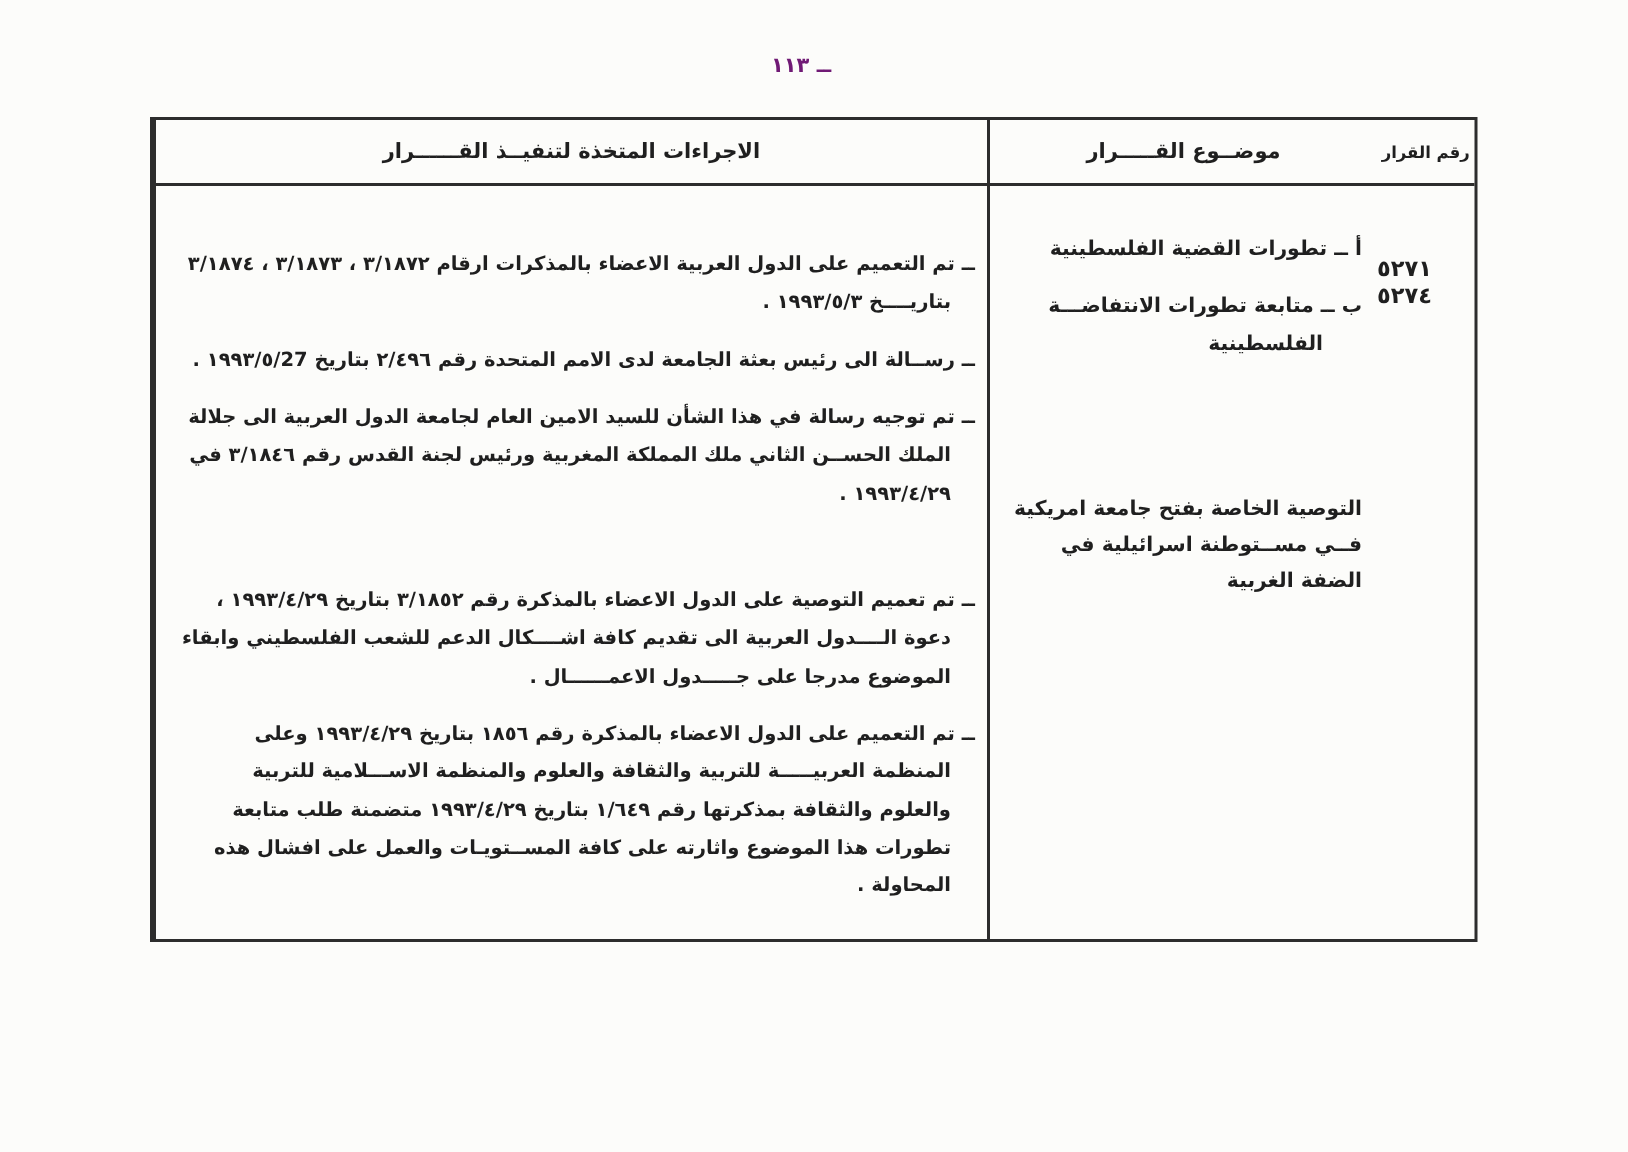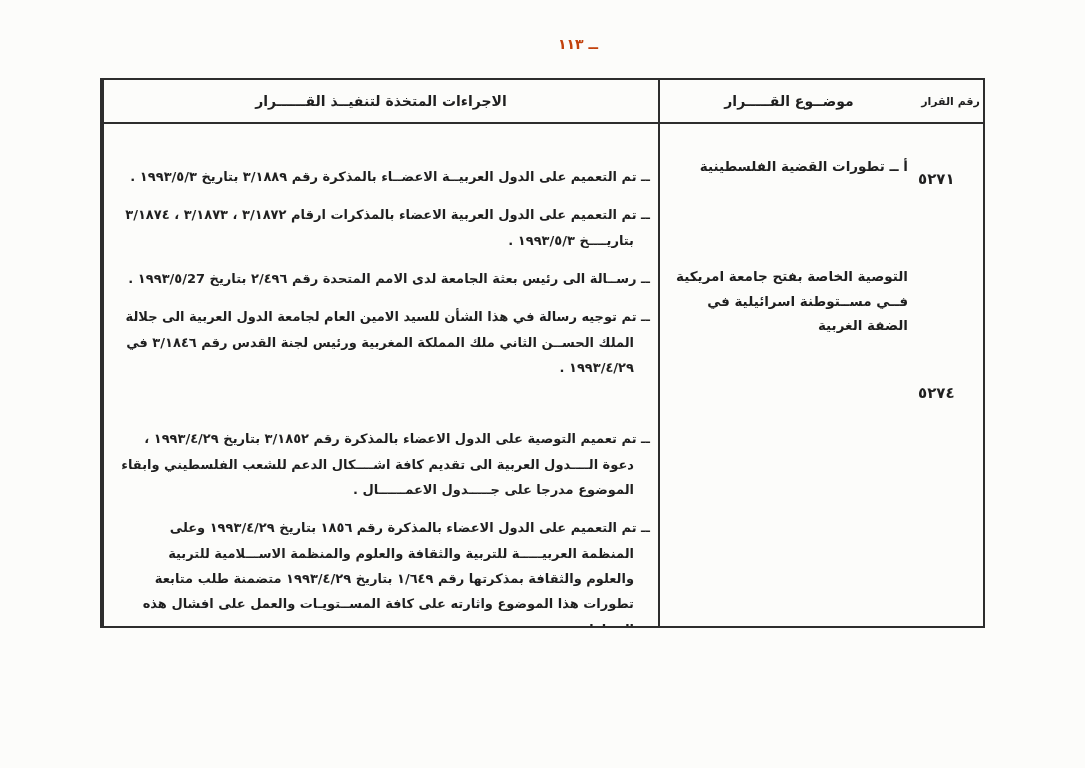--- a/index.html
+++ b/index.html
@@ -7,22 +7,22 @@
     position:relative;
     width:1085px;height:768px;
     margin:0 auto;
     background:#fcfcfa;
     font-family:"DejaVu Sans", sans-serif;
     direction:rtl;
     color:#1f1f1f;
     overflow:hidden;
   }
   .page-number{
-    position:absolute;top:36px;left:508px;width:140px;
-    text-align:center;font-size:14px;color:#c2410c;
+    position:absolute;top:36px;left:464px;width:140px;
+    text-align:center;font-size:14px;color:#701a75;
     letter-spacing:3px;font-weight:600;
   }
   .doc-table{
     position:absolute;top:78px;left:100px;
     width:885px;height:550px;
     border:2px solid #2d2d2d;
     display:flex;flex-direction:column;
     box-sizing:border-box;
     background:#fcfcfa;
   }
@@ -37,21 +37,21 @@
     display:flex;align-items:center;justify-content:center;
     font-weight:700;font-size:14px;white-space:nowrap;
   }
   .head-cell.col-num{font-size:11px;}
   
   .num-cell{padding-top:0;}
   .num-entry{
     text-align:left;font-weight:700;font-size:15px;letter-spacing:1px;
   }
   .num-1{margin-top:46px;}
-  .num-2{margin-top:196px;}
+  .num-2{}
   
   .subject-cell{padding:0 10px 0 8px;font-size:13.5px;font-weight:700;}
   .subject-item{line-height:1.8;margin-bottom:14px;text-align:right;}
   .subj-g1{margin-top:30px;}
   .subj-item-b{margin-bottom:10px;}
   .subj-g2{margin-top:86px;}
   .subj-gap{margin-top:26px;}
   .indent-sub{padding-right:26px;text-indent:-26px;}
   
   .actions-cell{padding:0 8px 0 14px;font-size:13px;font-weight:600;}
@@ -80,29 +80,29 @@
     <div class="t-row t-body">
 
       <div class="cell col-num num-cell">
         <div class="num-entry num-1">٥٢٧١</div>
         <div class="num-entry num-2">٥٢٧٤</div>
       </div>
 
       <div class="cell col-subject subject-cell">
         <div class="subj-g1">
           <div class="subject-item indent-sub">أ ــ   تطورات القضية الفلسطينية</div>
+          <div class="subject-item indent-sub subj-item-b">ب ــ  متابعة تطورات الانتفاضـــة الفلسطينية</div>
         </div>
         <div class="subj-g2">
           <div class="subject-item subj-gap">التوصية الخاصة بفتح جامعة امريكية فــي مســتوطنة اسرائيلية في الضفة الغربية</div>
         </div>
       </div>
 
       <div class="cell col-actions actions-cell">
         <div class="act-g1">
-          <div class="action-item">ــ تم التعميم على الدول العربيــة الاعضــاء بالمذكرة رقم ٣/١٨٨٩ بتاريخ ١٩٩٣/٥/٣ .</div>
           <div class="action-item">ــ تم التعميم على الدول العربية الاعضاء بالمذكرات ارقام ٣/١٨٧٢ ، ٣/١٨٧٣ ، ٣/١٨٧٤ بتاريــــخ ١٩٩٣/٥/٣ .</div>
           <div class="action-item">ــ   رســالة الى رئيس بعثة الجامعة لدى الامم المتحدة رقم ٢/٤٩٦ بتاريخ ١٩٩٣/٥/27 .</div>
           <div class="action-item">ــ   تم توجيه رسالة في هذا الشأن للسيد الامين العام لجامعة الدول العربية الى جلالة الملك الحســن الثاني ملك المملكة المغربية ورئيس لجنة القدس رقم ٣/١٨٤٦ في ١٩٩٣/٤/٢٩ .</div>
         </div>
         <div class="act-g2">
           <div class="action-item">ــ تم تعميم التوصية على الدول الاعضاء بالمذكرة رقم ٣/١٨٥٢ بتاريخ ١٩٩٣/٤/٢٩ ، دعوة الــــدول العربية الى تقديم كافة اشــــكال الدعم للشعب الفلسطيني وابقاء الموضوع مدرجا على جـــــدول الاعمــــــال .</div>
           <div class="action-item">ــ تم التعميم على الدول الاعضاء بالمذكرة رقم ١٨٥٦ بتاريخ ١٩٩٣/٤/٢٩ وعلى المنظمة العربيـــــة للتربية والثقافة والعلوم والمنظمة الاســـلامية للتربية والعلوم والثقافة بمذكرتها رقم ١/٦٤٩ بتاريخ ١٩٩٣/٤/٢٩ متضمنة طلب متابعة تطورات هذا الموضوع واثارته على كافة المســتويـات والعمل على افشال هذه المحاولة .</div>
         </div>
       </div>
 

